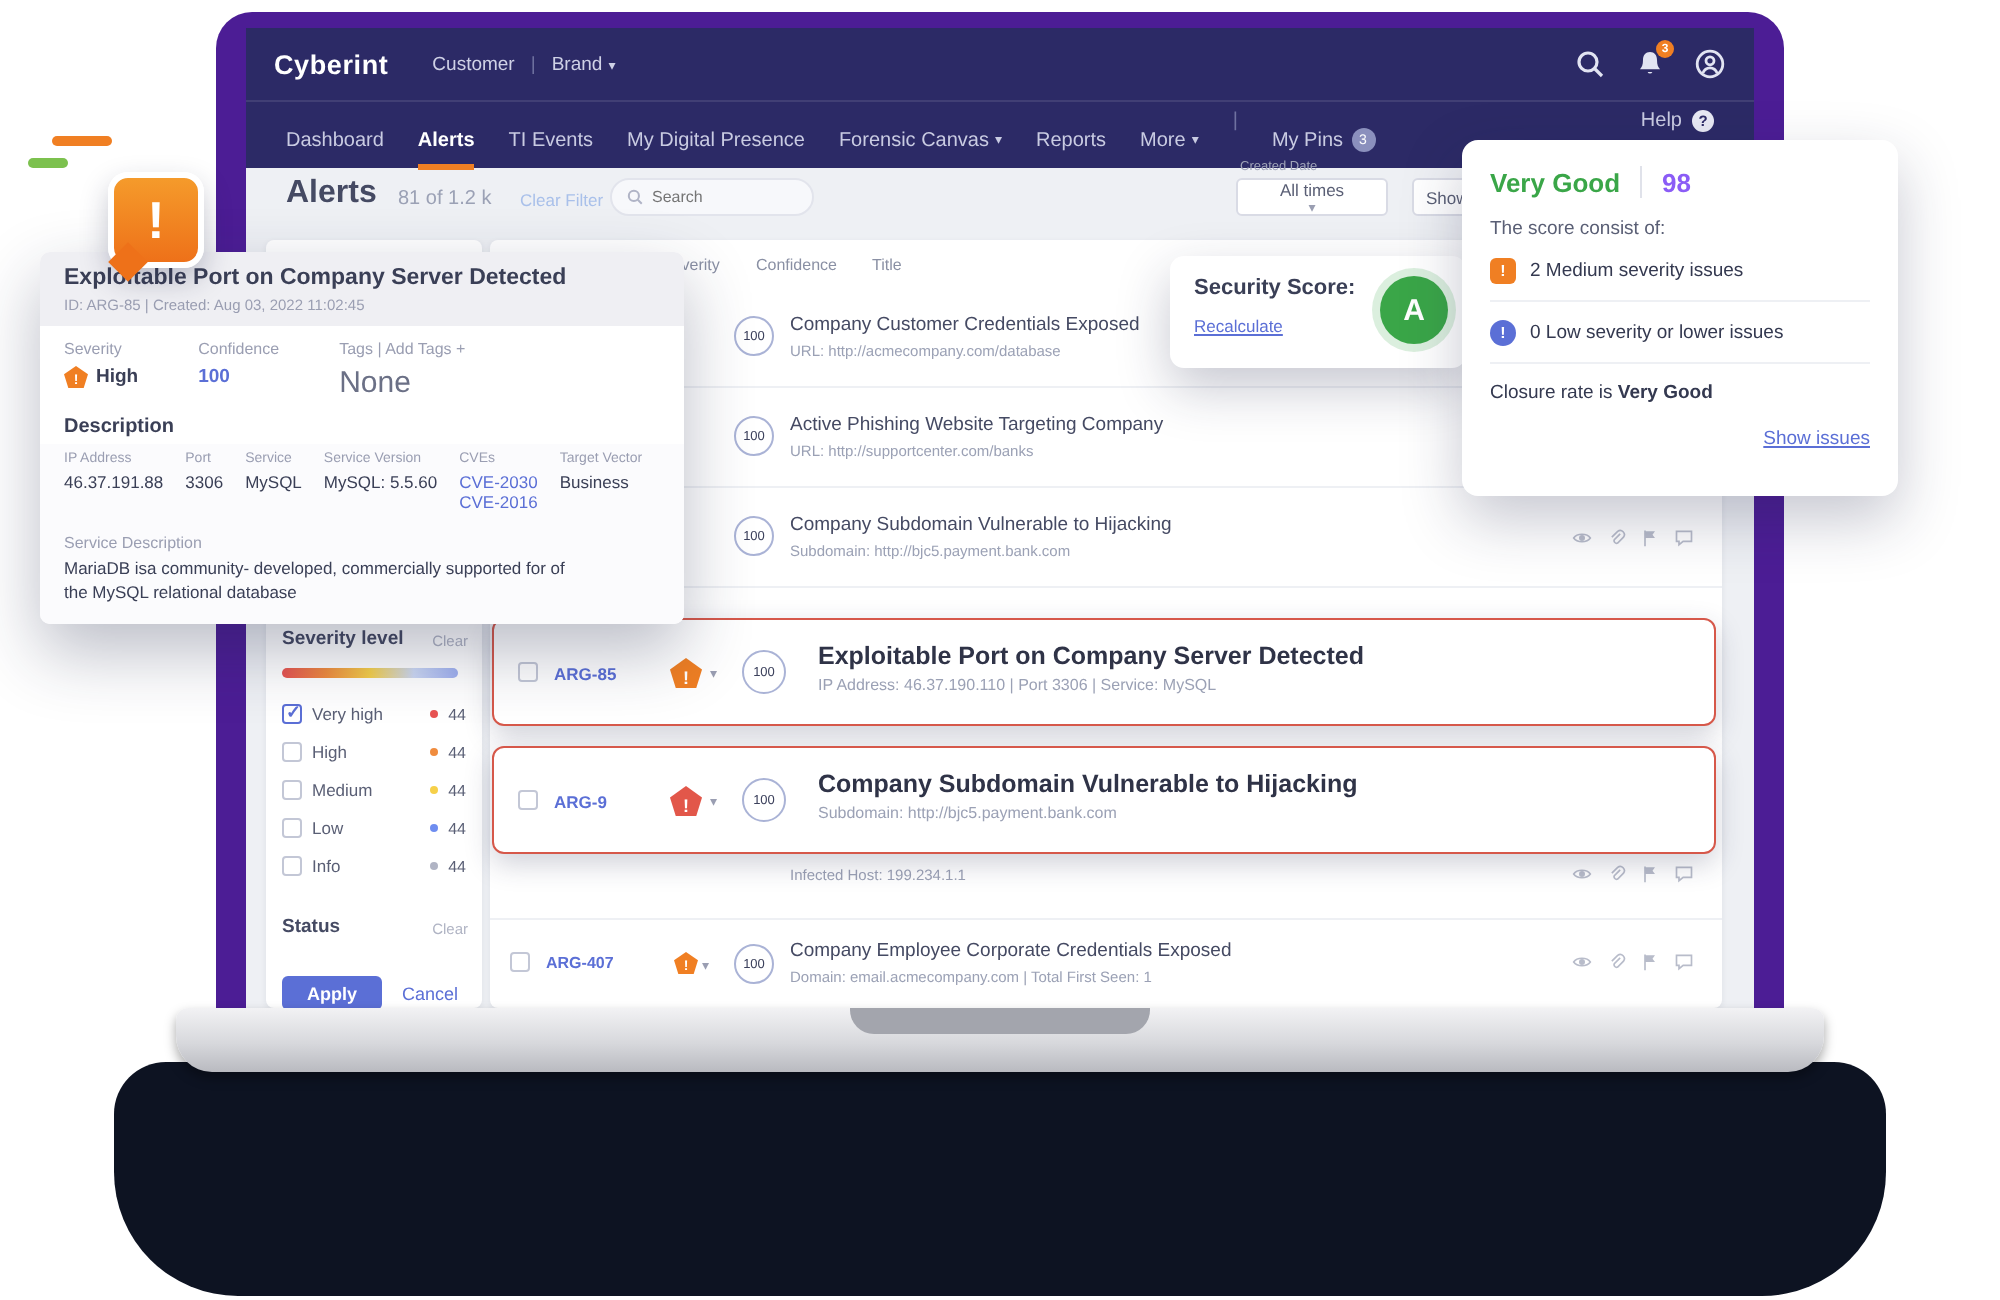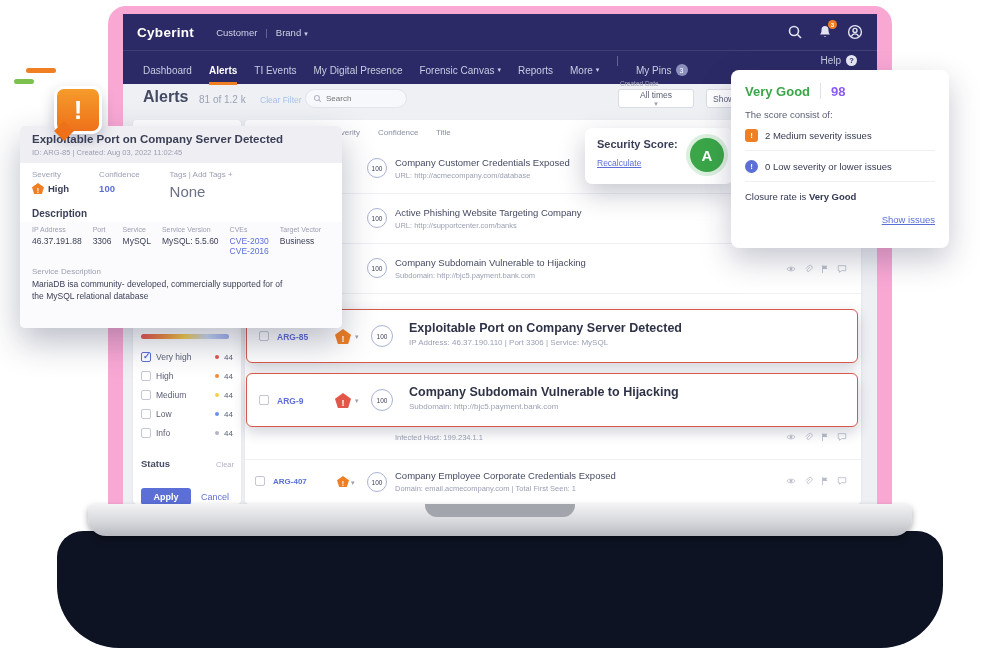--- a/index.html
+++ b/index.html
@@ -8,21 +8,21 @@
 
   
   .laptop-shadow { position:absolute; left:57px; top:531px; width:886px; height:117px;
     background:#0d1322; border-radius:26px 26px 62px 62px; z-index:0; }
   .laptop-base { position:absolute; left:88px; top:504px; width:824px; height:32px; z-index:3;
     background:linear-gradient(180deg,#f2f2f4 0%,#d7d8dc 55%,#b9bac0 100%);
     border-radius:6px 6px 18px 18px; box-shadow:0 3px 6px rgba(0,0,0,.35); }
   .laptop-notch { position:absolute; left:50%; top:0; transform:translateX(-50%);
     width:150px; height:13px; background:#a3a5ad; border-radius:0 0 12px 12px; }
   .bezel { position:absolute; left:108px; top:6px; width:784px; height:499px;
-    background:#f9a8d4; border-radius:18px 18px 0 0; z-index:2; }
+    background:#4c1d95; border-radius:18px 18px 0 0; z-index:2; }
   .screen { position:absolute; left:15px; top:8px; width:754px; height:491px;
     background:#eef0f4; overflow:hidden; }
 
   
   .topbar { position:absolute; left:0; top:0; width:754px; height:36px;
     background:var(--navy,#2c2a66); display:flex; align-items:center; padding:0 14px; }
   .logo { color:#fff; font-size:13.5px; font-weight:bold; letter-spacing:.3px; }
   .ctx { display:flex; align-items:center; gap:8px; margin-left:22px; font-size:9.5px; color:#cfd1e6; }
   .ctx .pipe { color:#6f71a0; }
   .caret::after { content:"▾"; font-size:7px; margin-left:3px; color:inherit; }
@@ -135,21 +135,21 @@
   .dc-label { font-size:8px; color:#9a9eb2; }
   .dc-val { margin-top:4px; font-size:9.5px; color:#3a3f56; }
   .dc-sevval { display:flex; align-items:center; gap:4px; font-weight:bold; }
   .dc-blue { color:#5b6fd6; font-weight:bold; }
   .dc-muted { color:#6b7086; font-size:15px; }
   .dc-desc-title { padding:2px 12px 3px; font-size:10px; font-weight:bold; color:#3a3f56; }
   .dc-fields { display:flex; gap:11px; padding:4px 12px 6px; background:#fbfbfd; }
   .fcol .dc-label { font-size:7px; }
   .fval { margin-top:3px; font-size:8.5px; color:#3a3f56; }
   .fval a { color:#5b6fd6; text-decoration:none; display:block; cursor:pointer; }
-  .dc-service { padding:5px 12px 25px; background:#fbfbfd; }
+  .dc-service { padding:5px 12px 9px; background:#fbfbfd; }
   .dc-servtext { margin-top:3px; font-size:8.5px; color:#3a3f56; line-height:1.4; width:260px; }
 
   
   .dash { position:absolute; height:5px; border-radius:3px; z-index:10; }
   .dash-orange { left:26px; top:68px; width:30px; background:var(--orange,#f07f23); }
   .dash-green { left:14px; top:79px; width:20px; background:#7cc14e; }
   .pin { position:absolute; left:54px; top:86px; width:48px; height:48px; z-index:12;
     background:linear-gradient(180deg,#f59b2b,#ee7119); border:3px solid #fff; border-radius:10px;
     box-shadow:0 6px 14px rgba(30,35,70,.25); display:flex; align-items:center; justify-content:center;
     color:#fff; font-size:26px; font-weight:bold; }

